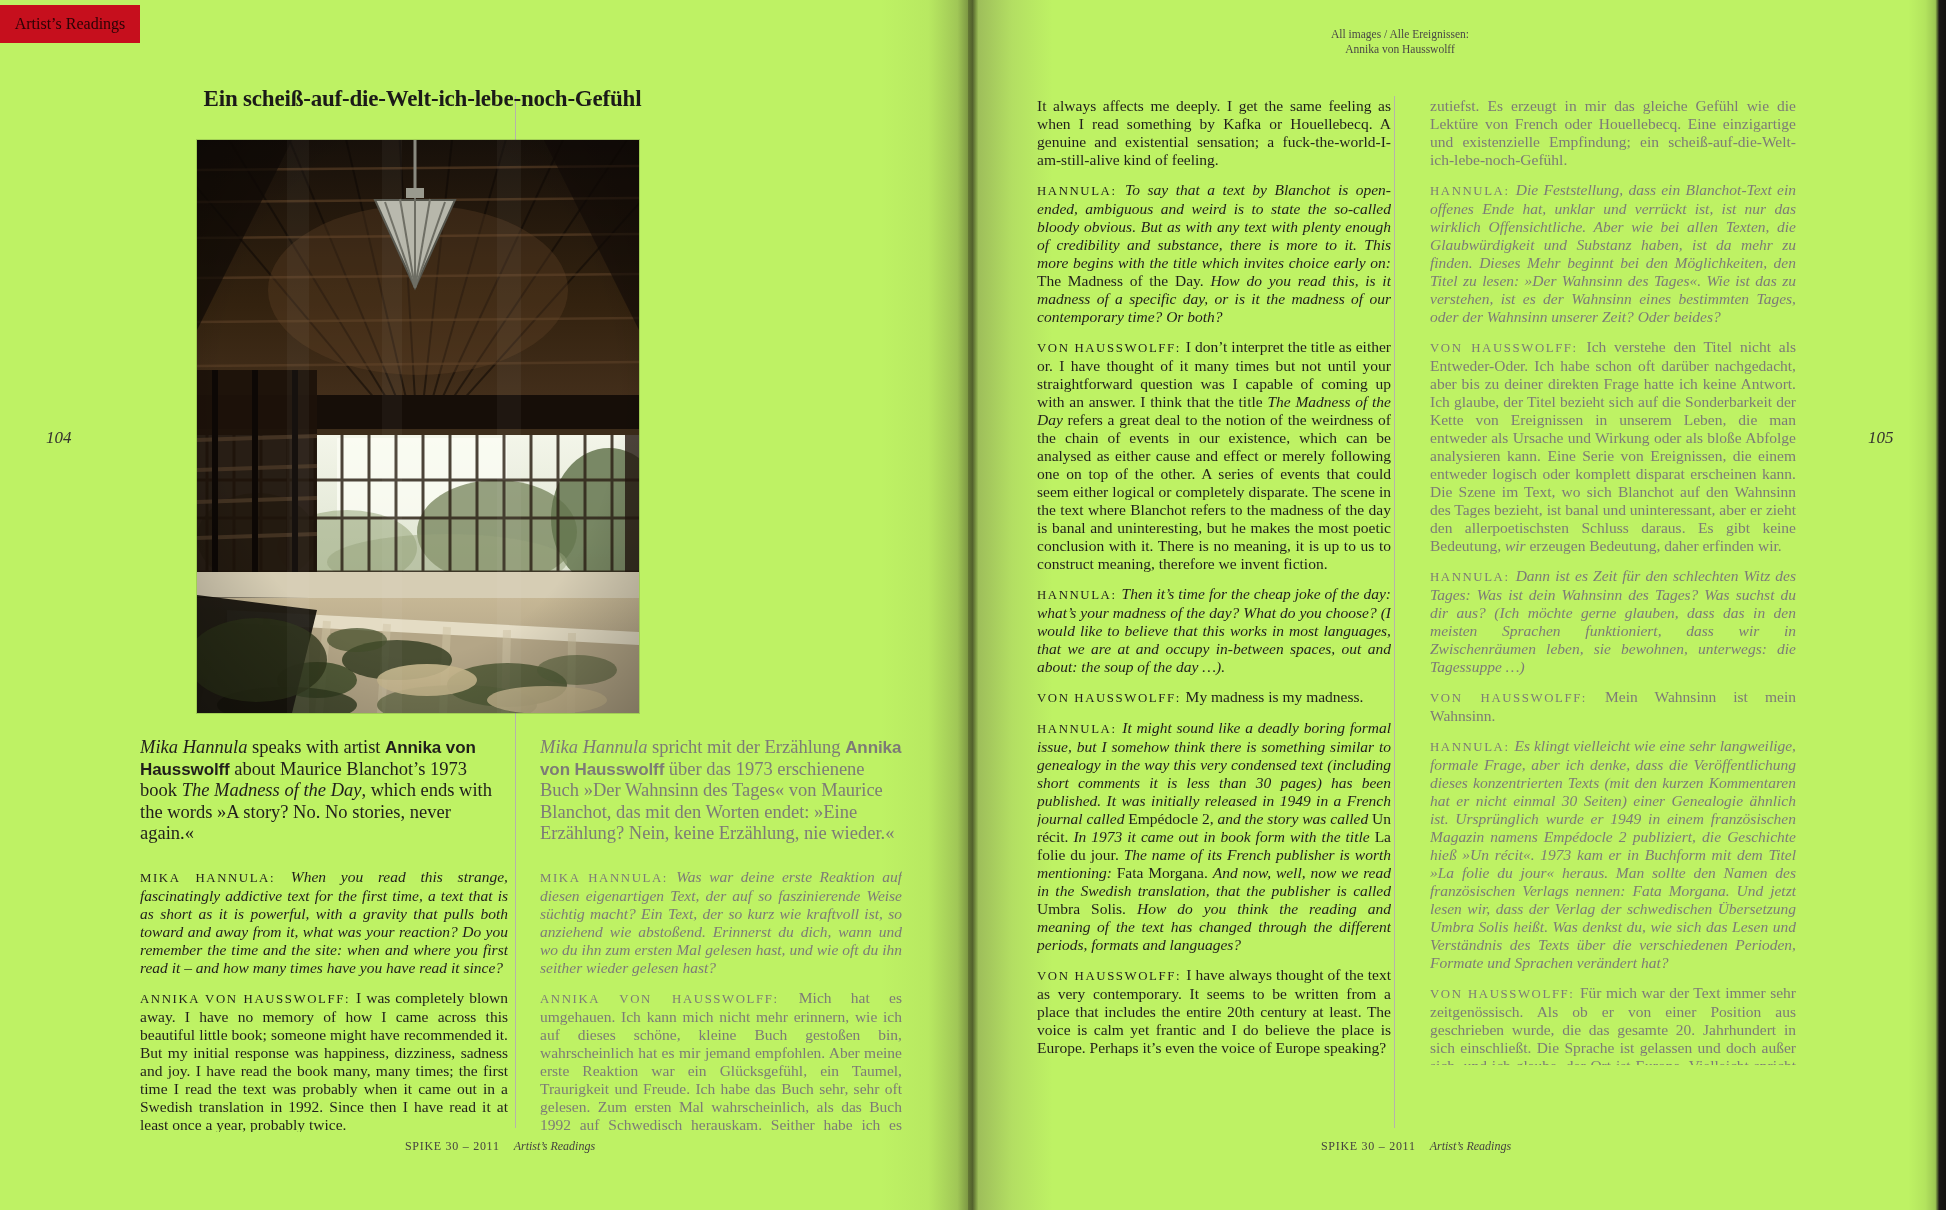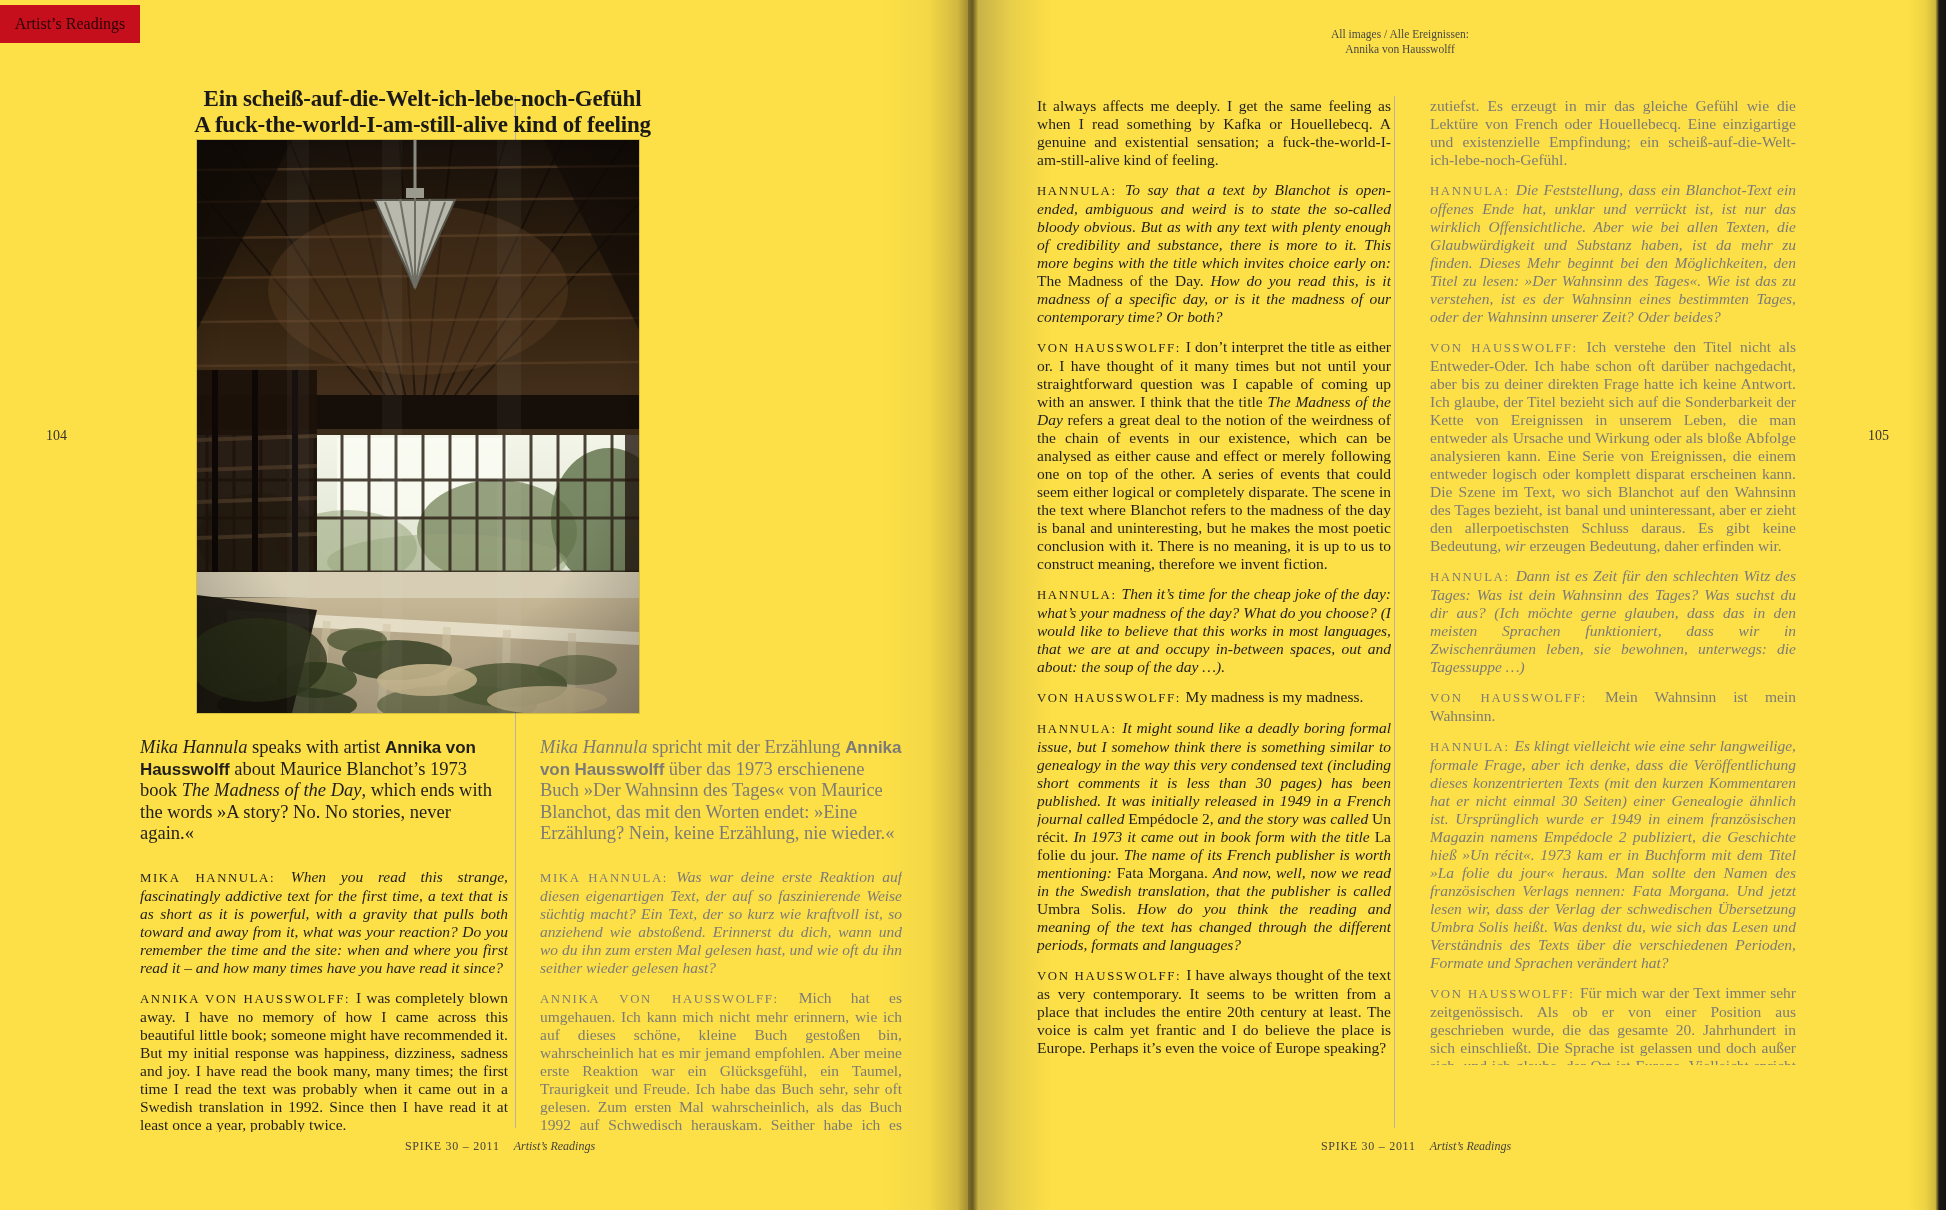--- a/index.html
+++ b/index.html
@@ -1,16 +1,16 @@
 <!DOCTYPE html>
 <html><head>
 <meta charset="utf-8">
 <style>
   html,body{margin:0;padding:0;background:#2b2b2b;}
-  .spread{position:relative;width:1946px;height:1210px;background:#fde047;overflow:hidden;
+  .spread{position:relative;width:1946px;height:1210px;background:#bef264;overflow:hidden;
           font-family:"Liberation Serif",serif;}
   
   .badge{position:absolute;left:0;top:5px;width:140px;height:38px;background:#c60f1d;
          display:flex;align-items:center;justify-content:center;
          font-size:16px;color:#2a0305;z-index:3;}
   
   .title{position:absolute;left:150px;top:86px;width:545px;text-align:center;
          font-family:Liberation Serif, serif;font-weight:700;font-size:23px;
          line-height:26px;color:#1b1a18;letter-spacing:-0.2px;z-index:3;}
   
@@ -29,21 +29,21 @@
   .run-sp{font-size:12.8px;letter-spacing:1.6px;}
   .para.intro .run-b{font-family:"Liberation Sans",sans-serif;font-weight:700;font-size:17px;letter-spacing:-0.1px;}
   
   .credit{position:absolute;left:1100px;top:27px;width:600px;text-align:center;
           font-size:11.5px;line-height:15px;color:#4a4846;z-index:3;}
   .footer{position:absolute;top:1139px;text-align:center;font-size:12px;color:#45433f;z-index:3;}
   .footer .mag{letter-spacing:.06em;}
   .footer .sec{font-style:italic;margin-left:14px;}
   .footer-left{left:140px;width:720px;}
   .footer-right{left:1037px;width:758px;}
-  .pn{position:absolute;top:428px;font-size:14px;color:#35332f;z-index:3;}
+  .pn{position:absolute;top:428px;font-size:17px;color:#35332f;z-index:3;font-style:italic;}
   .pn-left{left:46px;}
   .pn-right{left:1868px;}
   
   .gutter-l{position:absolute;left:880px;top:0;width:88px;height:100%;z-index:5;pointer-events:none;
     background:linear-gradient(90deg,rgba(70,60,50,0) 0%,rgba(70,60,50,0.05) 55%,rgba(55,45,38,0.22) 88%,rgba(35,28,22,0.42) 100%);}
   .gutter-c{position:absolute;left:968px;top:0;width:10px;height:100%;z-index:5;pointer-events:none;
     background:linear-gradient(90deg,rgba(25,20,15,0.55) 0%,rgba(25,20,15,0.65) 45%,rgba(60,52,44,0.30) 100%);}
   .gutter-r{position:absolute;left:978px;top:0;width:75px;height:100%;z-index:5;pointer-events:none;
     background:linear-gradient(90deg,rgba(90,80,70,0.32) 0%,rgba(110,100,90,0.14) 45%,rgba(120,110,100,0) 100%);}
   .edge-right{position:absolute;left:1908px;top:0;width:38px;height:100%;z-index:6;pointer-events:none;
@@ -53,21 +53,20 @@
 <body>
 
 <div class="spread">
 
   <div class="badge">
     <span>Artist’s Readings</span>
   </div>
 
   <div class="title">
     <div>Ein scheiß-auf-die-Welt-ich-lebe-noch-Gefühl</div>
-    <div>A fuck-the-world-I-am-still-alive kind of feeling</div>
   </div>
 
   <div class="vrule" style="left:515px;top:96px;height:1032px;"></div>
   <div class="vrule" style="left:1394px;top:96px;height:1032px;"></div>
 
   <div class="photo">
     <svg viewBox="0 0 442 573" preserveAspectRatio="none">
       <defs>
         <linearGradient id="gWood" x1="0" y1="0" x2="0" y2="1">
           <stop offset="0" stop-color="#17100a"></stop>

